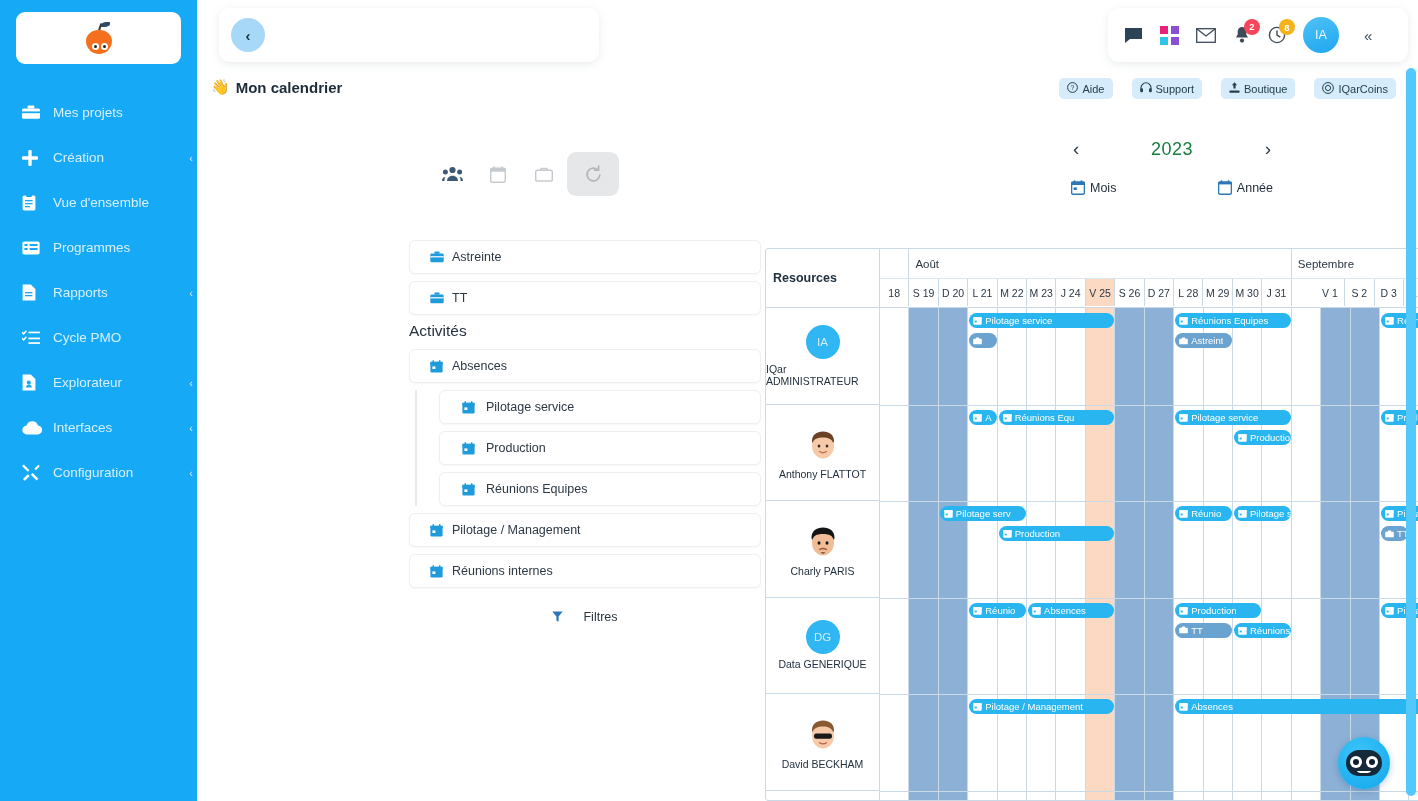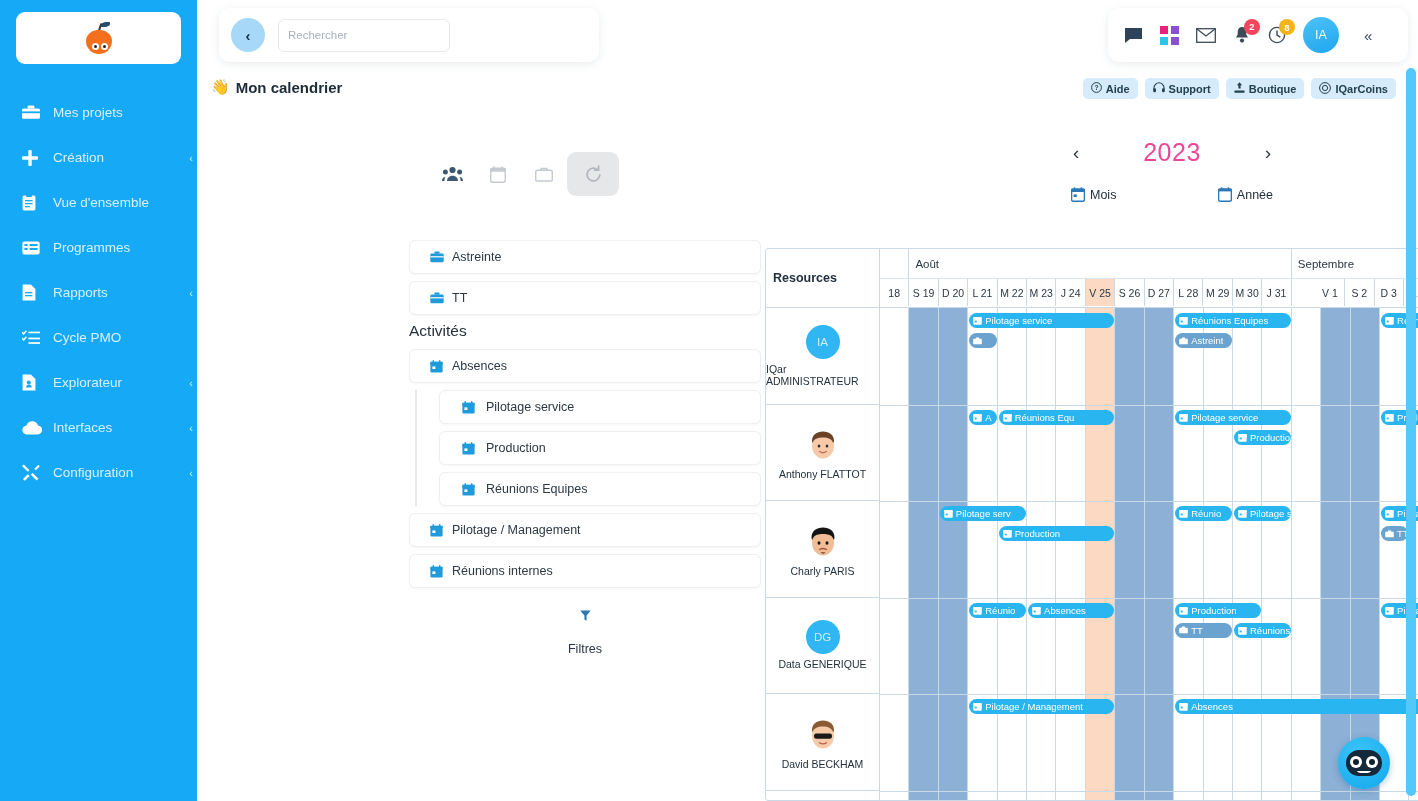--- a/index.html
+++ b/index.html
@@ -154,21 +154,21 @@
     position: absolute; left: 0; top: 72px;
     width: 1221px; height: 42px;
   }
   #page-title {
     position: absolute; left: 14px; top: 6px;
     font-size: 15px; font-weight: bold; color: #1d2b3a;
     display: flex; align-items: center; gap: 6px;
   }
   #help-buttons {
     position: absolute; right: 22px; top: 6px;
-    display: flex; gap: 7px; font-weight: bold;
+    display: flex; gap: 19px;
   }
   .help-btn {
     background: #d6ebfb;
     color: #23414f;
     border-radius: 5px;
     font-size: 11px;
     height: 21px;
     padding: 0 8px;
     display: flex; align-items: center; gap: 4px;
     cursor: pointer; white-space: nowrap;
@@ -190,21 +190,21 @@
     width: 52px; height: 44px;
   }
 
   
   #year-nav {
     position: absolute; left: 870px; top: 138px;
     width: 210px; text-align: center;
   }
   #year-row { display: flex; align-items: center; justify-content: space-between; }
   .yr-arrow { font-size: 19px; color: #2c3a49; cursor: pointer; padding: 0 6px; }
-  #year-val { font-size: 25px; color: #ec4899; letter-spacing: .5px; }
+  #year-val { font-size: 18px; color: #15803d; letter-spacing: .5px; }
   #view-toggle {
     margin-top: 20px;
     display: flex; justify-content: space-between; padding: 0 4px;
   }
   .view-btn {
     font-size: 12.5px; color: #1e2b39;
     display: flex; align-items: center; gap: 5px; cursor: pointer;
   }
 
   
@@ -250,21 +250,21 @@
     font-size: 11px;
     border-radius: 3px;
     padding: 1px 5px;
     margin-left: 7px;
   }
   #filters-btn {
     margin-top: 22px;
     text-align: center;
     font-size: 12.5px; color: #2a3643;
     cursor: pointer;
-    display: flex; align-items: center; justify-content: center; gap: 20px; flex-direction: column;
+    display: flex; align-items: center; justify-content: center; gap: 20px;
   }
 
   
   #cal-wrap {
     position: absolute; left: 568px; top: 248px;
     width: 822px; height: 553px;
     border: 1px solid #c9d9e6;
     border-radius: 3px;
     background: #fff;
     overflow: hidden;
@@ -515,21 +515,20 @@
         <span class="nav-chev">‹</span>
       </div>
     </div>
 </div>
 
 <div id="main">
 
   <div id="topbar">
     <div id="search-card">
       <div id="back-btn">‹</div>
-      <input id="search-input" type="text" placeholder="Rechercher" style="">
     </div>
     <div id="icon-card">
       <div class="tb-ico">
         <svg width="19" height="17" viewBox="0 0 19 17">
             <path fill="#2d4358" d="M1 1h17v11H6l-5 4z"></path>
           </svg>
       </div>
       <div class="tb-ico">
         <svg width="19" height="19" viewBox="0 0 19 19">
           <rect x="0" y="0" width="8" height="8" fill="#e8227a"></rect>

